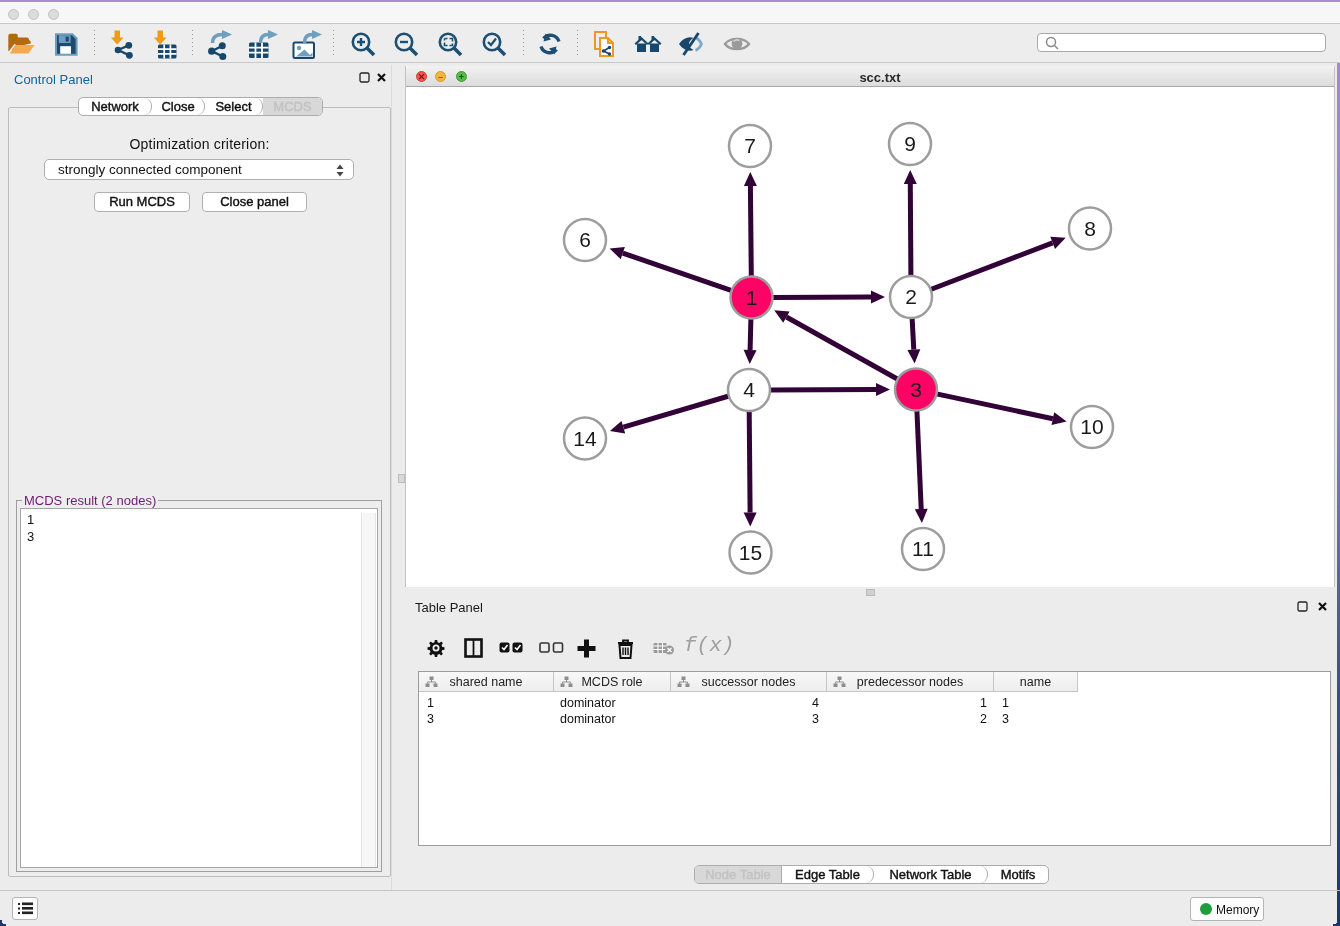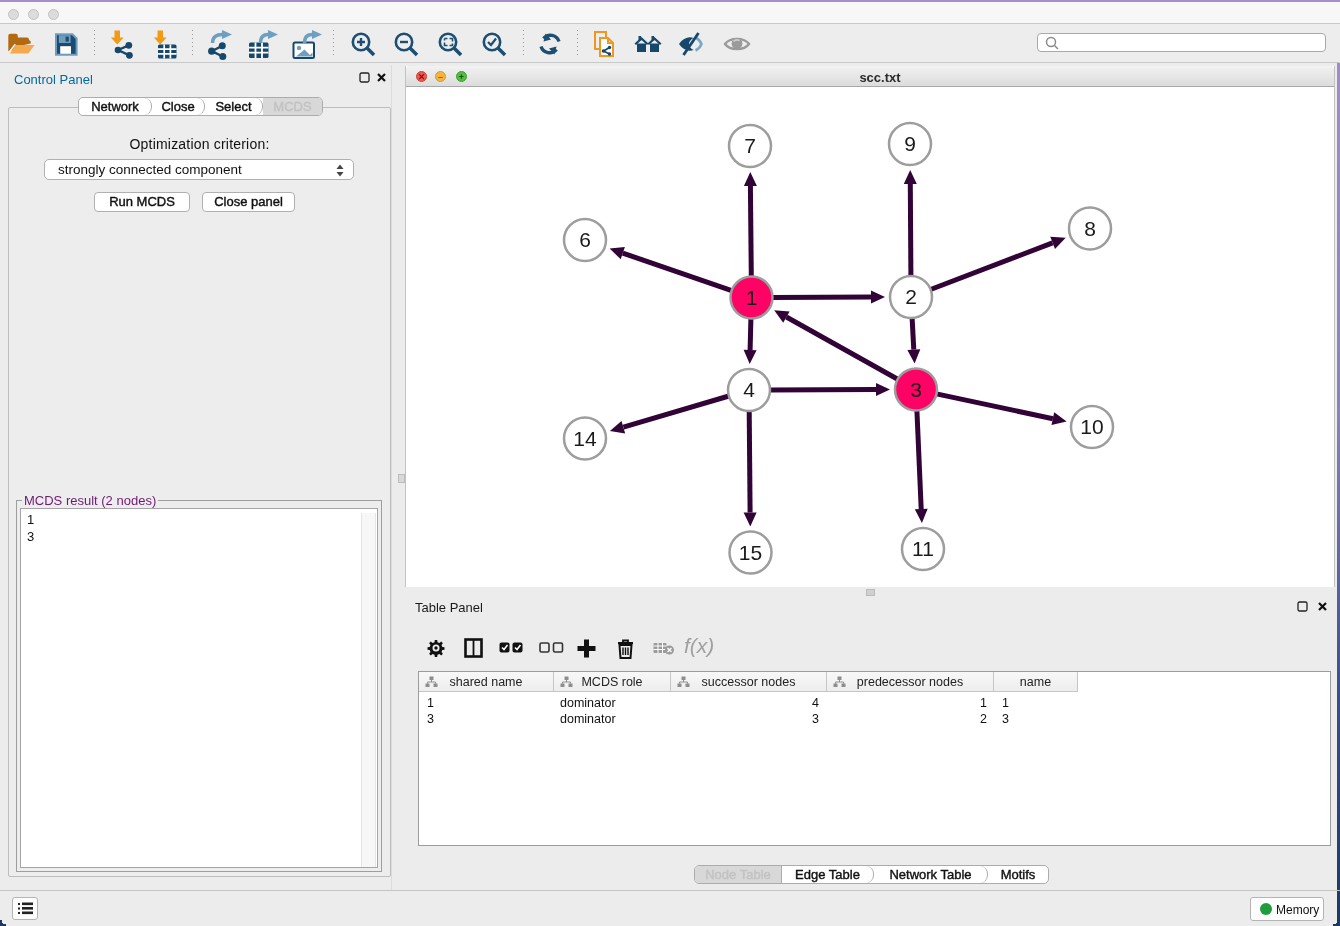--- a/index.html
+++ b/index.html
@@ -39,21 +39,21 @@
 #selbox span{position:absolute;left:13px;top:2px;font-size:13.5px;color:#111;}
 .btn{position:absolute;height:20px;background:#fff;border:1px solid #b0b0b0;border-radius:4px;box-sizing:border-box;font-size:13px;-webkit-text-stroke:0.4px;color:#111;text-align:center;line-height:18px;}
 
 #fset{left:16px;top:500px;width:366px;height:372px;border:1px solid #9e9e9e;box-sizing:border-box;}
 #fleg{position:absolute;left:5px;top:-8px;background:#ededed;padding:0 2px;font-size:13px;color:#701a75;}
 #ftext{position:absolute;left:3px;top:7px;width:358px;height:360px;background:#fff;border:1px solid #a5a5a5;box-sizing:border-box;font-size:13px;color:#111;line-height:17px;padding:2px 0 0 6px;}
 #fscroll{position:absolute;right:1px;top:4px;width:13px;height:354px;background:#f7f7f7;border-left:1px solid #e5e5e5;border-right:1px solid #e5e5e5;}
 
 #statsep{left:0;top:890px;width:1340px;height:1px;background:#c3c3c3;}
 #listbtn{left:12px;top:897px;width:26px;height:23px;background:#fdfdfd;border:1px solid #b4b4b4;border-radius:3px;box-sizing:border-box;}
-#membtn{left:1250px;top:897px;width:74px;height:24px;background:#fdfdfd;border:1px solid #b4b4b4;border-radius:3px;box-sizing:border-box;}
+#membtn{left:1190px;top:897px;width:74px;height:24px;background:#fdfdfd;border:1px solid #b4b4b4;border-radius:3px;box-sizing:border-box;}
 #membtn .dot{position:absolute;left:9px;top:5px;width:12px;height:12px;border-radius:50%;background:#1f9c3c;}
 #membtn .t{position:absolute;left:25px;top:5px;font-size:12px;color:#111;}
 
 #netwin{left:405px;top:66px;width:930px;height:521px;background:#fff;border-left:1px solid #c2c2c2;border-right:1px solid #c2c2c2;box-sizing:border-box;}
 #nettitle{position:absolute;left:0;top:0;width:100%;height:21px;background:linear-gradient(180deg,#f2f2f2,#dcdcdc);border-bottom:1px solid #a8a8a8;box-sizing:border-box;border-radius:4px 4px 0 0;}
 .mac{position:absolute;top:5px;width:11px;height:11px;border-radius:50%;box-sizing:border-box;font:bold 9px/10px "Liberation Sans";text-align:center;}
 #nettext{position:absolute;left:10px;top:4px;width:100%;text-align:center;font-size:13px;font-weight:bold;color:#2a2a2a;}
 #netcanvas{position:absolute;left:0;top:21px;width:928px;height:499px;background:#fff;}
 
 #tp-title{left:415px;top:600px;font-size:13px;color:#1a1a1a;}
@@ -219,21 +219,21 @@
 
 <div class="abs" id="optlabel">Optimization criterion:</div>
 <div class="abs" id="selbox">
     <span>strongly connected component</span>
  <svg width="12" height="17" style="position:absolute;right:7px;top:2px">
       <path d="M6 2.5 L9.5 7 L2.5 7 Z" fill="#444"></path>
       <path d="M6 14.5 L9.5 10 L2.5 10 Z" fill="#444"></path>
     </svg>
 </div>
 <div class="btn" style="left:94px;top:192px;width:96px">Run MCDS</div>
-<div class="btn" style="left:202px;top:192px;width:93px">Close panel</div>
+<div class="btn" style="left:202px;top:192px;width:105px">Close panel</div>
 
 <div class="abs" id="fset">
  <div id="fleg">MCDS result (2 nodes)</div>
  <div id="ftext">1<br>3<div id="fscroll"></div></div>
 </div>
 
 <div class="abs" id="statsep"></div>
 <div class="abs" id="listbtn"><svg width="24" height="21">
       <g fill="#222">
         <rect x="5" y="5" width="2" height="2"></rect>
@@ -350,21 +350,21 @@
 <svg class="abs" style="left:653px;top:642px" width="22" height="13">
     <g fill="#9b9b9b">
       <rect x="0.5" y="1" width="13" height="10" rx="1"></rect>
     </g>
     <g stroke="#fff" stroke-width="1">
       <path d="M0.5 4 H13.5 M0.5 7.5 H13.5 M5 1 V11 M9.5 1 V11"></path>
     </g>
     <circle cx="16.5" cy="8" r="4.5" fill="#9b9b9b"></circle>
     <path d="M14.5 6 L18.5 10 M18.5 6 L14.5 10" stroke="#fff" stroke-width="1.3"></path>
   </svg>
-<div class="abs" style="left:684px;top:634px;font-family:Liberation Sans, sans-serif;font-style:italic;font-size:21px;color:#9f9f9f">f(x)</div>
+<div class="abs" style="left:684px;top:634px;font-family:Liberation Mono, monospace;font-style:italic;font-size:21px;color:#9f9f9f">f(x)</div>
 
 <div class="abs" id="tbl">
  <div class="th" style="left:0px;width:135px">
       <svg width="13" height="12" style="position:absolute;left:6px;top:4px">
         <rect x="4.5" y="0.5" width="4" height="3.5" fill="#8d8d8d"></rect>
         <rect x="0.5" y="7.5" width="4" height="3.5" fill="#8d8d8d"></rect>
         <rect x="8.5" y="7.5" width="4" height="3.5" fill="#8d8d8d"></rect>
         <path d="M6.5 4 V6 M2.5 7.5 V6 H10.5 V7.5" stroke="#8d8d8d" fill="none"></path>
       </svg>
       <span class="lab">shared name</span>

